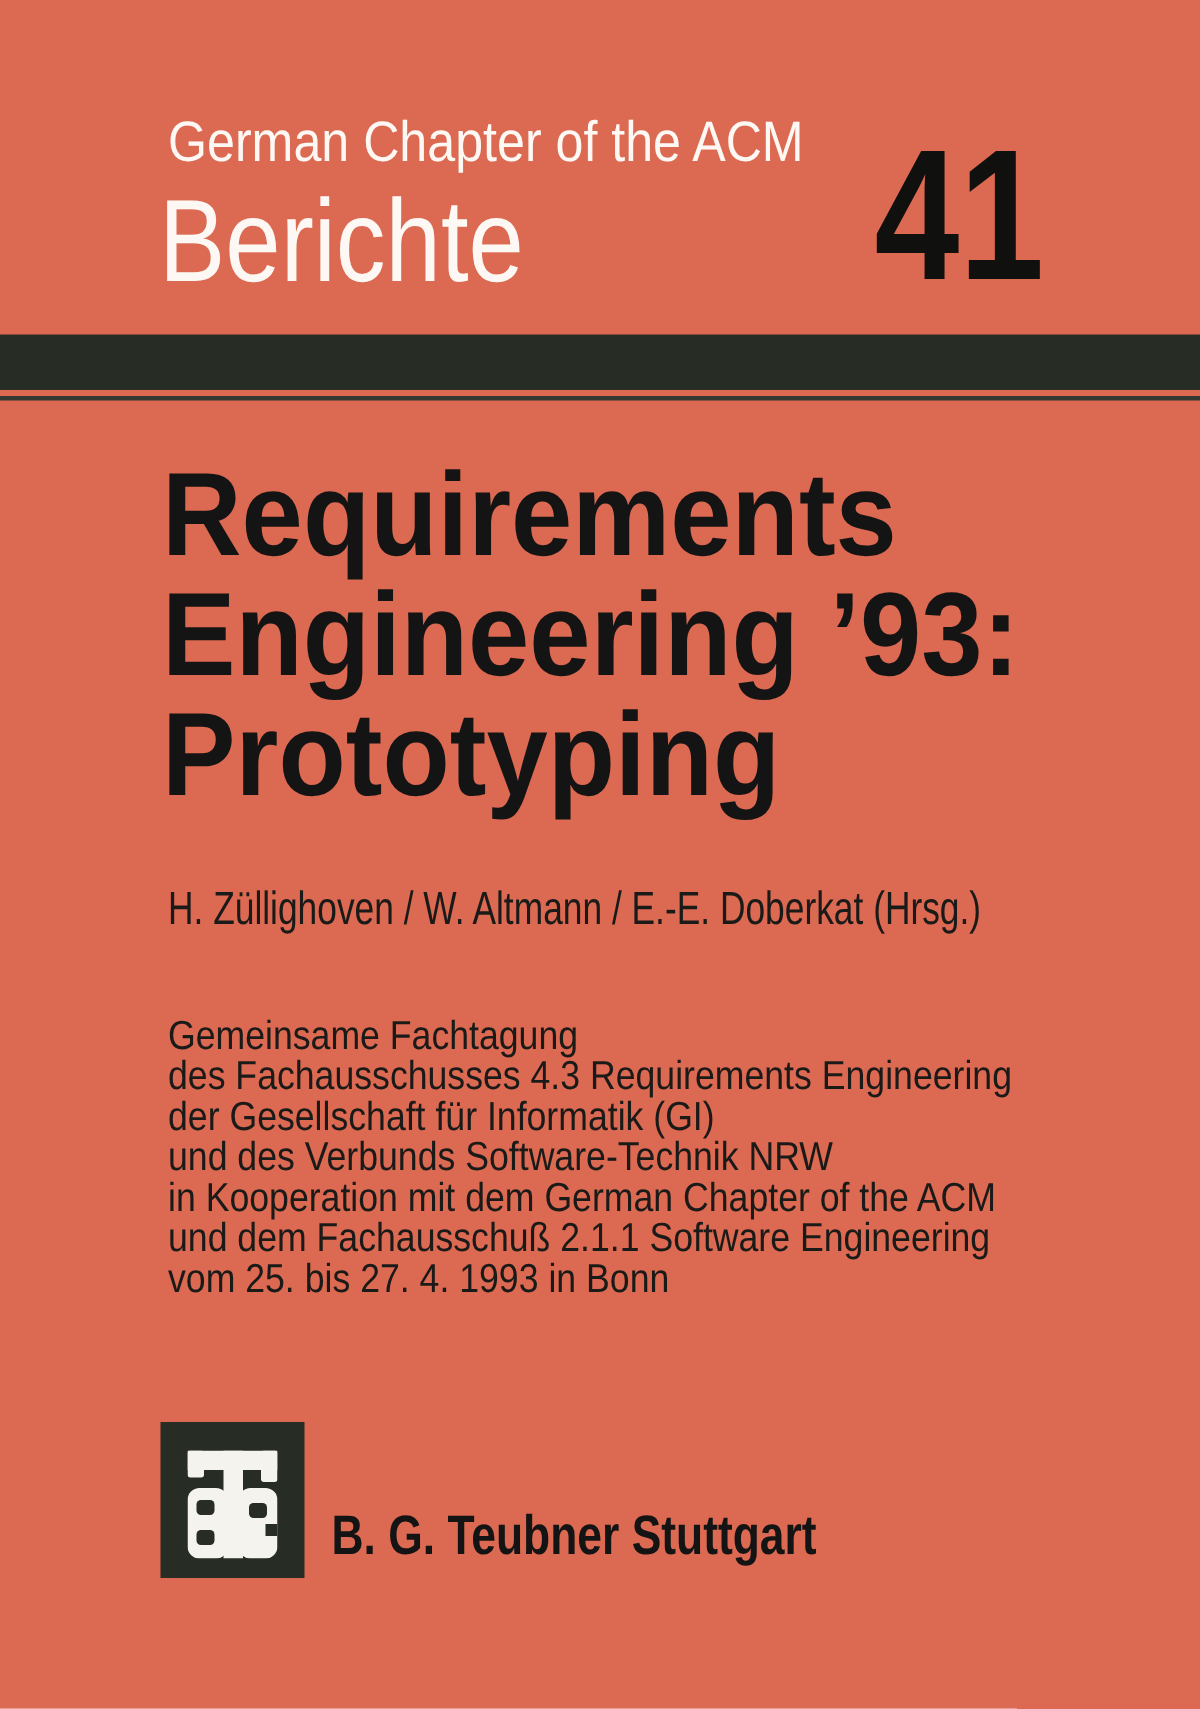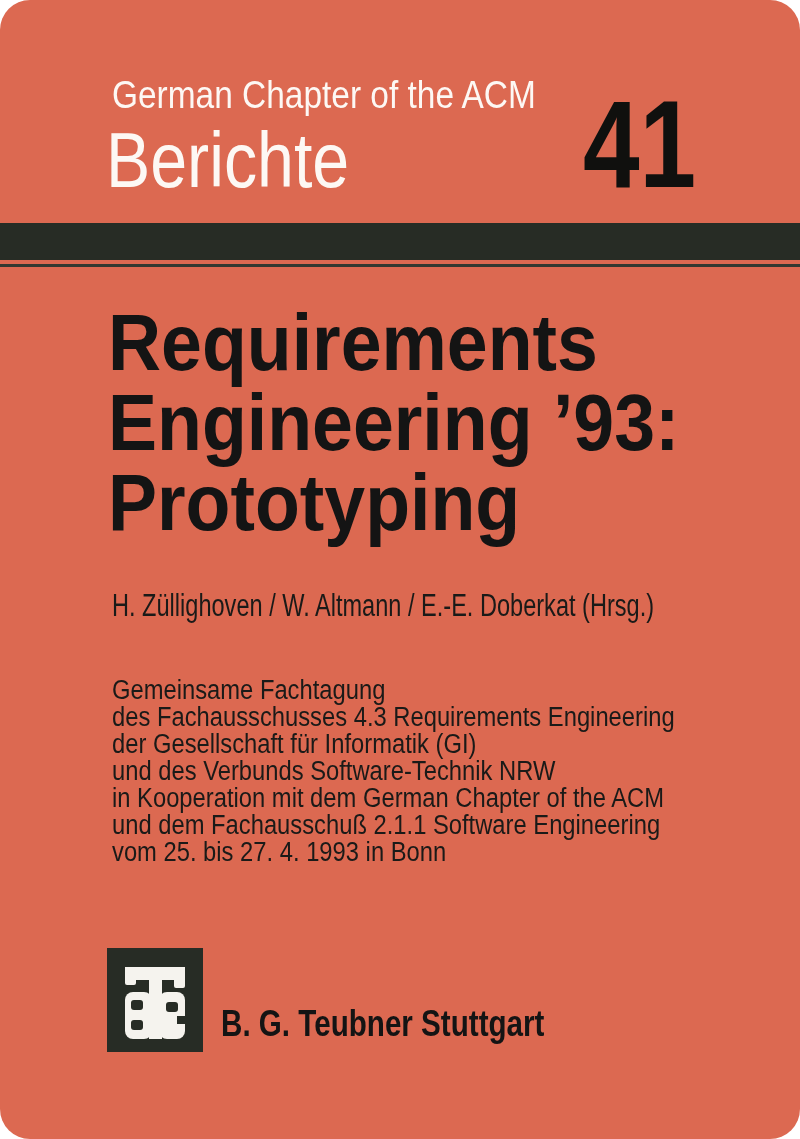--- a/index.html
+++ b/index.html
@@ -3,21 +3,20 @@
 <meta charset="utf-8">
 <style>
   html, body { margin: 0; padding: 0; }
   .cover {
     position: relative;
     width: 800px;
     height: 1139px;
     overflow: hidden;
     background: #dc6951;
     font-family: "Liberation Sans", sans-serif;
-    border-radius: 30px;
   }
   .abs { position: absolute; }
   .sx  { transform-origin: left top; white-space: nowrap; }
 
   .series-label {
     left: 112px; top: 76px;
     font-size: 38px; line-height: 1;
     color: #fdf8f4;
     transform: scaleX(0.88);
   }

